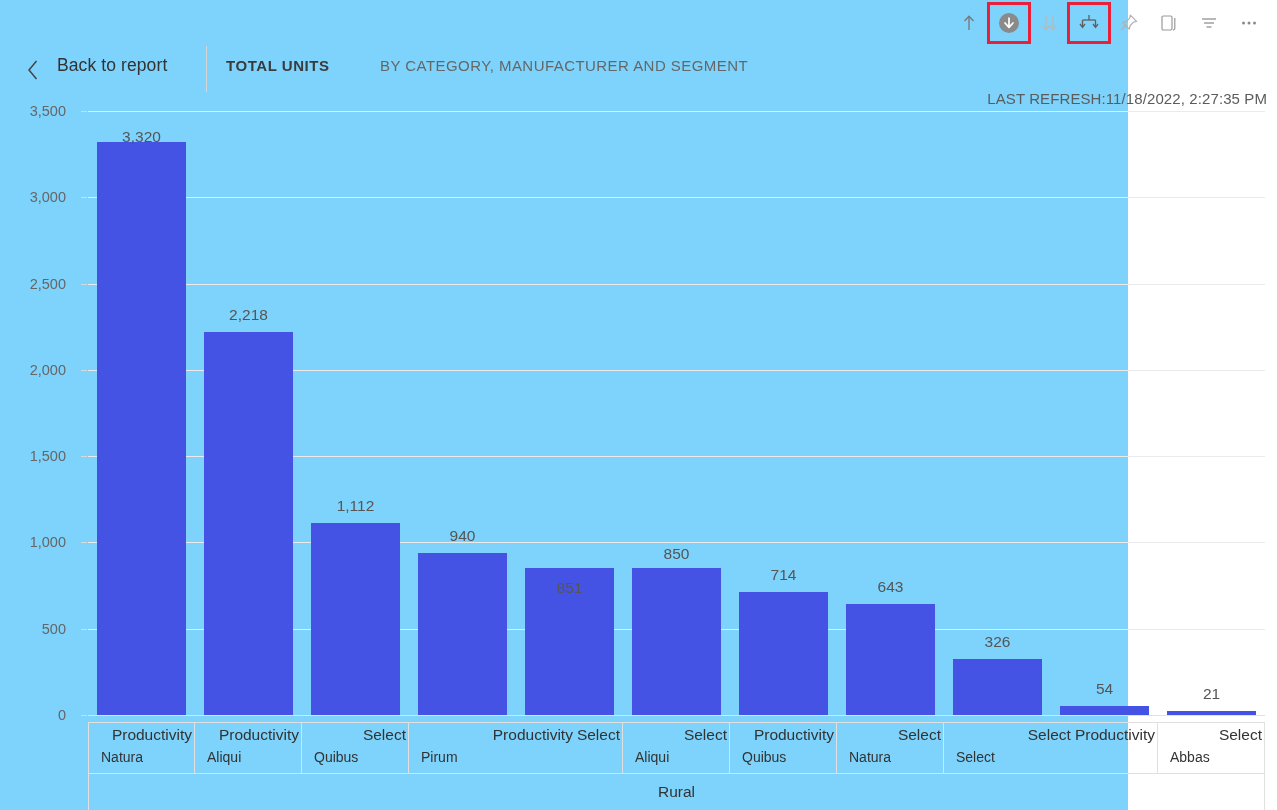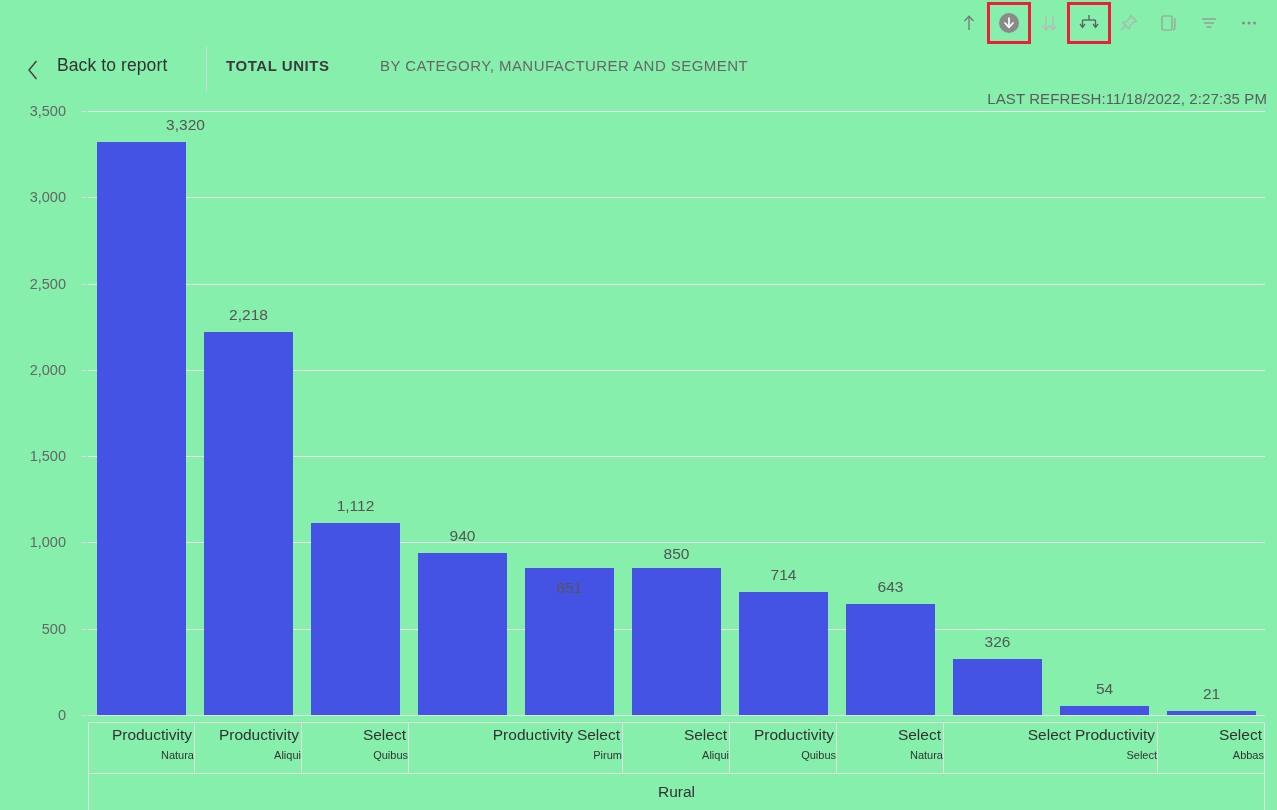--- a/index.html
+++ b/index.html
@@ -4,21 +4,21 @@
 <title>Power BI Drill Down Chart</title>
 <style>
   * { box-sizing: border-box; }
   html, body {
     margin: 0; padding: 0;
     width: 1277px; height: 810px;
     background: #ffffff;
     font-family: "Liberation Sans", sans-serif;
     overflow: hidden;
   }
-  #root { position: relative; width: 1277px; height: 810px; background:#86efac; }
+  #root { position: relative; width: 1128px; height: 810px; background:#7dd3fc; }
 
   
   .toolbar {
     position: absolute; top: 0; left: 0; width: 1277px; height: 44px;
   }
   .tool-icons {
     position: absolute; right: 8px; top: 4px;
     display: flex; align-items: center; gap: 0px;
   }
   .tool-btn {
@@ -109,23 +109,23 @@
     display: block;
   }
   .cat-cell:first-child { border-left: 1px solid #e0e0e0; }
   .cat-line1 {
     position: absolute; top: 3px; left: 0; width: 100%;
     display: flex; justify-content: flex-end;
     font-size: 15.5px; color: #333333; white-space: nowrap;
   }
   .cat-line1 span { padding: 0 2px; }
   .cat-line2 {
-    position: absolute; top: 26px; left: 0; width: 100%;
-    text-align: right;
-    font-size: 11px; color: #333333; white-space: nowrap;
+    position: absolute; top: 26px; left: 12px; width: 100%;
+    text-align: left;
+    font-size: 14px; color: #333333; white-space: nowrap;
   }
 
   
   .seg-axis {
     position: absolute; left: 88px; top: 670px;
     width: 1177px; height: 40px;
     border-bottom: 1px solid #e0e0e0;
     border-left: 1px solid #e0e0e0;
     border-right: 1px solid #e0e0e0;
   }
@@ -243,21 +243,21 @@
         <div class="gridline" style="top: 172.571px;"></div>
         <div class="ytick-label" style="top: 172.571px;">2,500</div>
         <div class="ytick-mark" style="top: 172.571px;"></div>
         <div class="gridline" style="top: 86.2857px;"></div>
         <div class="ytick-label" style="top: 86.2857px;">3,000</div>
         <div class="ytick-mark" style="top: 86.2857px;"></div>
         <div class="gridline" style="top: 0px;"></div>
         <div class="ytick-label" style="top: 0px;">3,500</div>
         <div class="ytick-mark" style="top: 0px;"></div>
         <div class="bar" title="Productivity Natura: 3,320" style="left: 8.56px; width: 89.88px; height: 572.937px; background: rgb(69, 83, 228);"></div>
-        <div class="bar-label" style="left: 53.5px; top: 5px; margin-left: 44px;">3,320</div>
+        <div class="bar-label" style="left: 53.5px; top: 17px;">3,320</div>
         <div class="bar" title="Productivity Aliqui: 2,218" style="left: 115.56px; width: 89.88px; height: 382.763px; background: rgb(69, 83, 228);"></div>
         <div class="bar-label" style="left: 160.5px; top: 195.237px;">2,218</div>
         <div class="bar" title="Select Quibus: 1,112" style="left: 222.56px; width: 89.88px; height: 191.899px; background: rgb(69, 83, 228);"></div>
         <div class="bar-label" style="left: 267.5px; top: 386.101px;">1,112</div>
         <div class="bar" title="Productivity Pirum: 940" style="left: 329.56px; width: 89.88px; height: 162.217px; background: rgb(69, 83, 228);"></div>
         <div class="bar-label" style="left: 374.5px; top: 415.783px;">940</div>
         <div class="bar" title="Select Pirum: 851" style="left: 436.56px; width: 89.88px; height: 146.858px; background: rgb(69, 83, 228);"></div>
         <div class="bar-label" style="left: 481.5px; top: 444px; margin-top: 24px;">851</div>
         <div class="bar" title="Select Aliqui: 850" style="left: 543.56px; width: 89.88px; height: 146.686px; background: rgb(69, 83, 228);"></div>
         <div class="bar-label" style="left: 588.5px; top: 434px;">850</div>

